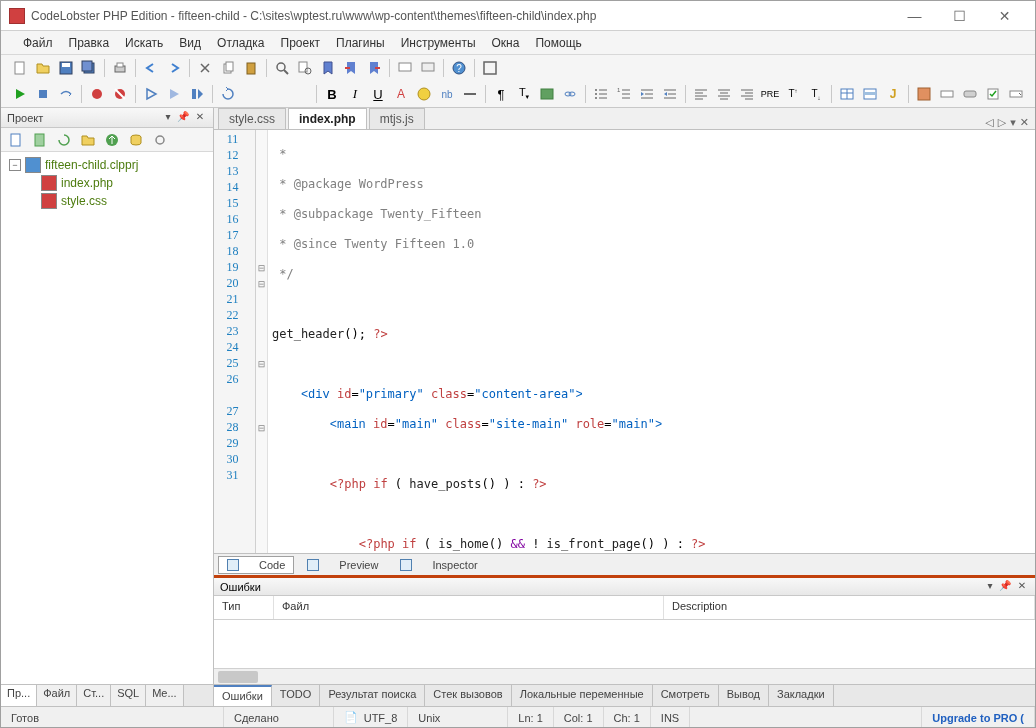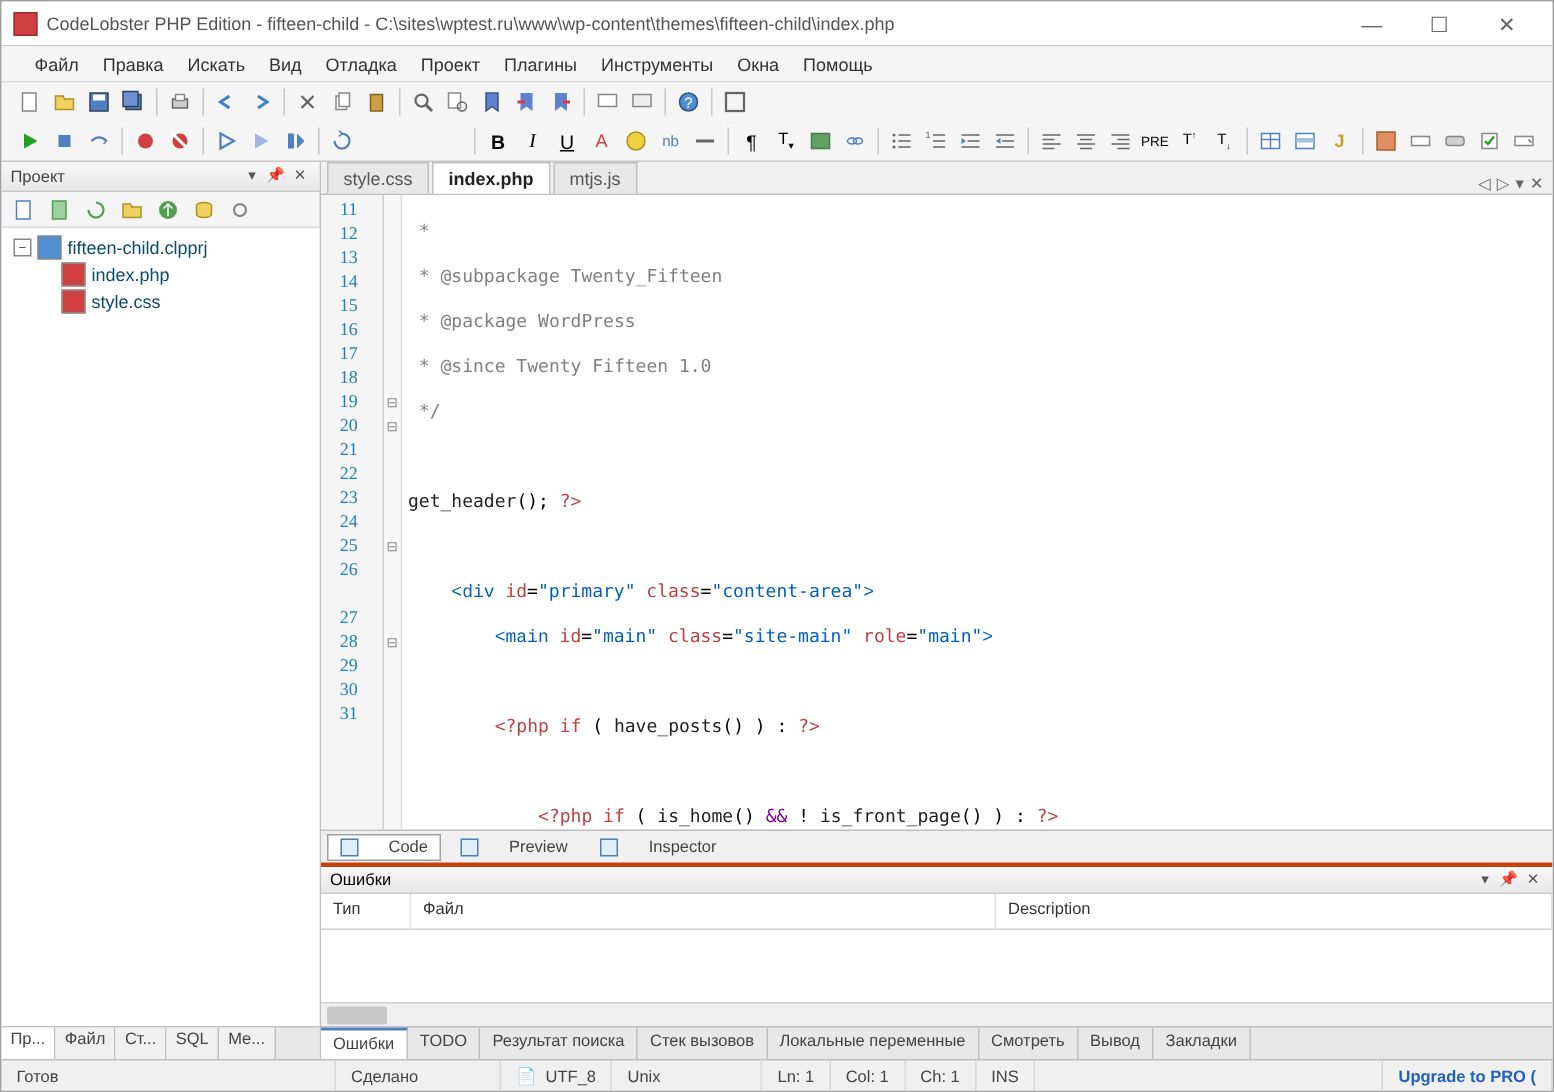--- a/index.html
+++ b/index.html
@@ -34,21 +34,21 @@
 .panel-header-btn { width: 14px; height: 14px; font-size: 10px; text-align: center; color: #555; }
 .project-toolbar { height: 24px; display: flex; align-items: center; padding: 0 4px; gap: 2px; border-bottom: 1px solid #d8d8d8; }
 .project-tree { flex: 1; background: #fff; padding: 4px; overflow: auto; }
 .tree-node { display: flex; align-items: center; height: 18px; padding-left: 4px; }
 .tree-node.indent1 { padding-left: 36px; }
 .tree-exp { width: 12px; height: 12px; border: 1px solid #888; font-size: 9px; line-height: 10px; text-align: center; margin-right: 4px; color: #555; background: #fff; }
 .tree-icon { width: 16px; height: 16px; margin-right: 4px; border: 1px solid #888; }
 .tree-icon.proj { background: #5090d0; }
 .tree-icon.php { background: #d04040; }
 .tree-icon.css { background: #d04040; }
-.tree-label { font-size: 12px; color: #0c4a6e; }
+.tree-label { font-size: 12px; color: #4d7c0f; }
 .project-tabs { height: 22px; display: flex; border-top: 1px solid #c0c0c0; background: #e8e8e8; }
 .project-tab { padding: 2px 6px; border-right: 1px solid #c0c0c0; font-size: 11px; color: #444; background: #f0f0f0; white-space: nowrap; overflow: hidden; text-overflow: ellipsis; max-width: 50px; }
 .project-tab.active { background: #fff; }
 
 
 .editor-area { flex: 1; display: flex; flex-direction: column; background: #fff; }
 .editor-tabs { height: 22px; background: #f0f0f0; border-bottom: 1px solid #c0c0c0; display: flex; align-items: flex-end; padding-left: 4px; }
 .editor-tab { padding: 3px 10px; border: 1px solid #c0c0c0; border-bottom: none; margin-right: 2px; font-size: 12px; background: #e8e8e8; color: #555; }
 .editor-tab.active { background: #fff; font-weight: bold; color: #222; }
 .editor-tabs-right { margin-left: auto; display: flex; gap: 4px; padding-right: 6px; font-size: 11px; color: #666; }
@@ -561,22 +561,22 @@
         <div class="fold-mark"></div>
           <div class="fold-mark"></div>
           <div class="fold-mark"></div>
         <div class="fold-mark">⊟</div>
           <div class="fold-mark"></div>
           <div class="fold-mark"></div>
         <div class="fold-mark"></div>
       </div>
       <div class="code">
 <div class="code-line"><span class="c-comment"> *</span></div>
+<div class="code-line"><span class="c-comment"> * @package WordPress</span></div>
 <div class="code-line"><span class="c-comment"> * @subpackage Twenty_Fifteen</span></div>
-<div class="code-line"><span class="c-comment"> * @package WordPress</span></div>
 <div class="code-line"><span class="c-comment"> * @since Twenty Fifteen 1.0</span></div>
 <div class="code-line"><span class="c-comment"> */</span></div>
 <div class="code-line"></div>
 <div class="code-line"><span class="c-func">get_header</span>(); <span class="c-php">?&gt;</span></div>
 <div class="code-line"></div>
 <div class="code-line">    <span class="c-tag">&lt;div</span> <span class="c-attr">id</span>=<span class="c-str">"primary"</span> <span class="c-attr">class</span>=<span class="c-str">"content-area"</span><span class="c-tag">&gt;</span></div>
 <div class="code-line">        <span class="c-tag">&lt;main</span> <span class="c-attr">id</span>=<span class="c-str">"main"</span> <span class="c-attr">class</span>=<span class="c-str">"site-main"</span> <span class="c-attr">role</span>=<span class="c-str">"main"</span><span class="c-tag">&gt;</span></div>
 <div class="code-line"></div>
 <div class="code-line">        <span class="c-php">&lt;?php</span> <span class="c-phpkw">if</span> ( <span class="c-func">have_posts</span>() ) : <span class="c-php">?&gt;</span></div>
 <div class="code-line"></div>

